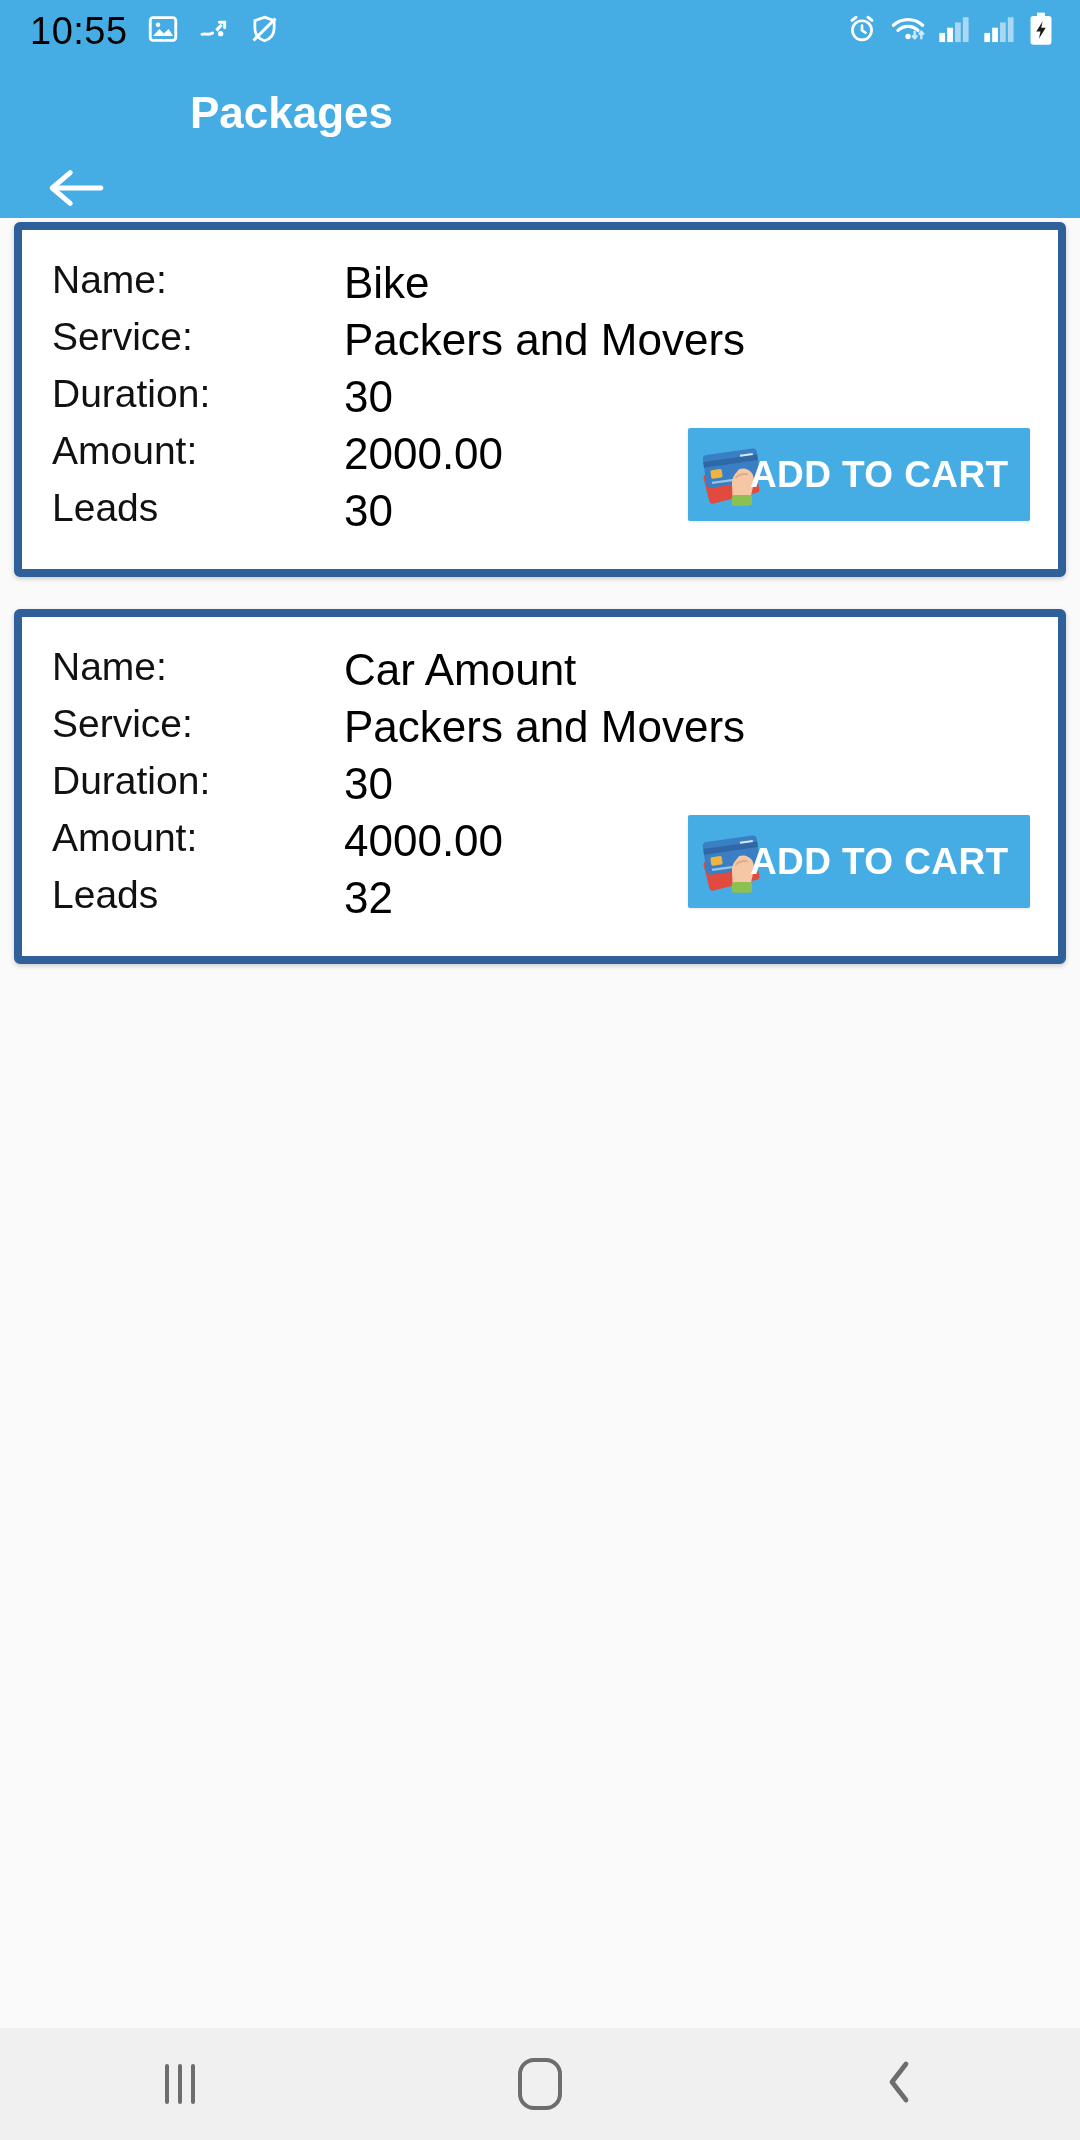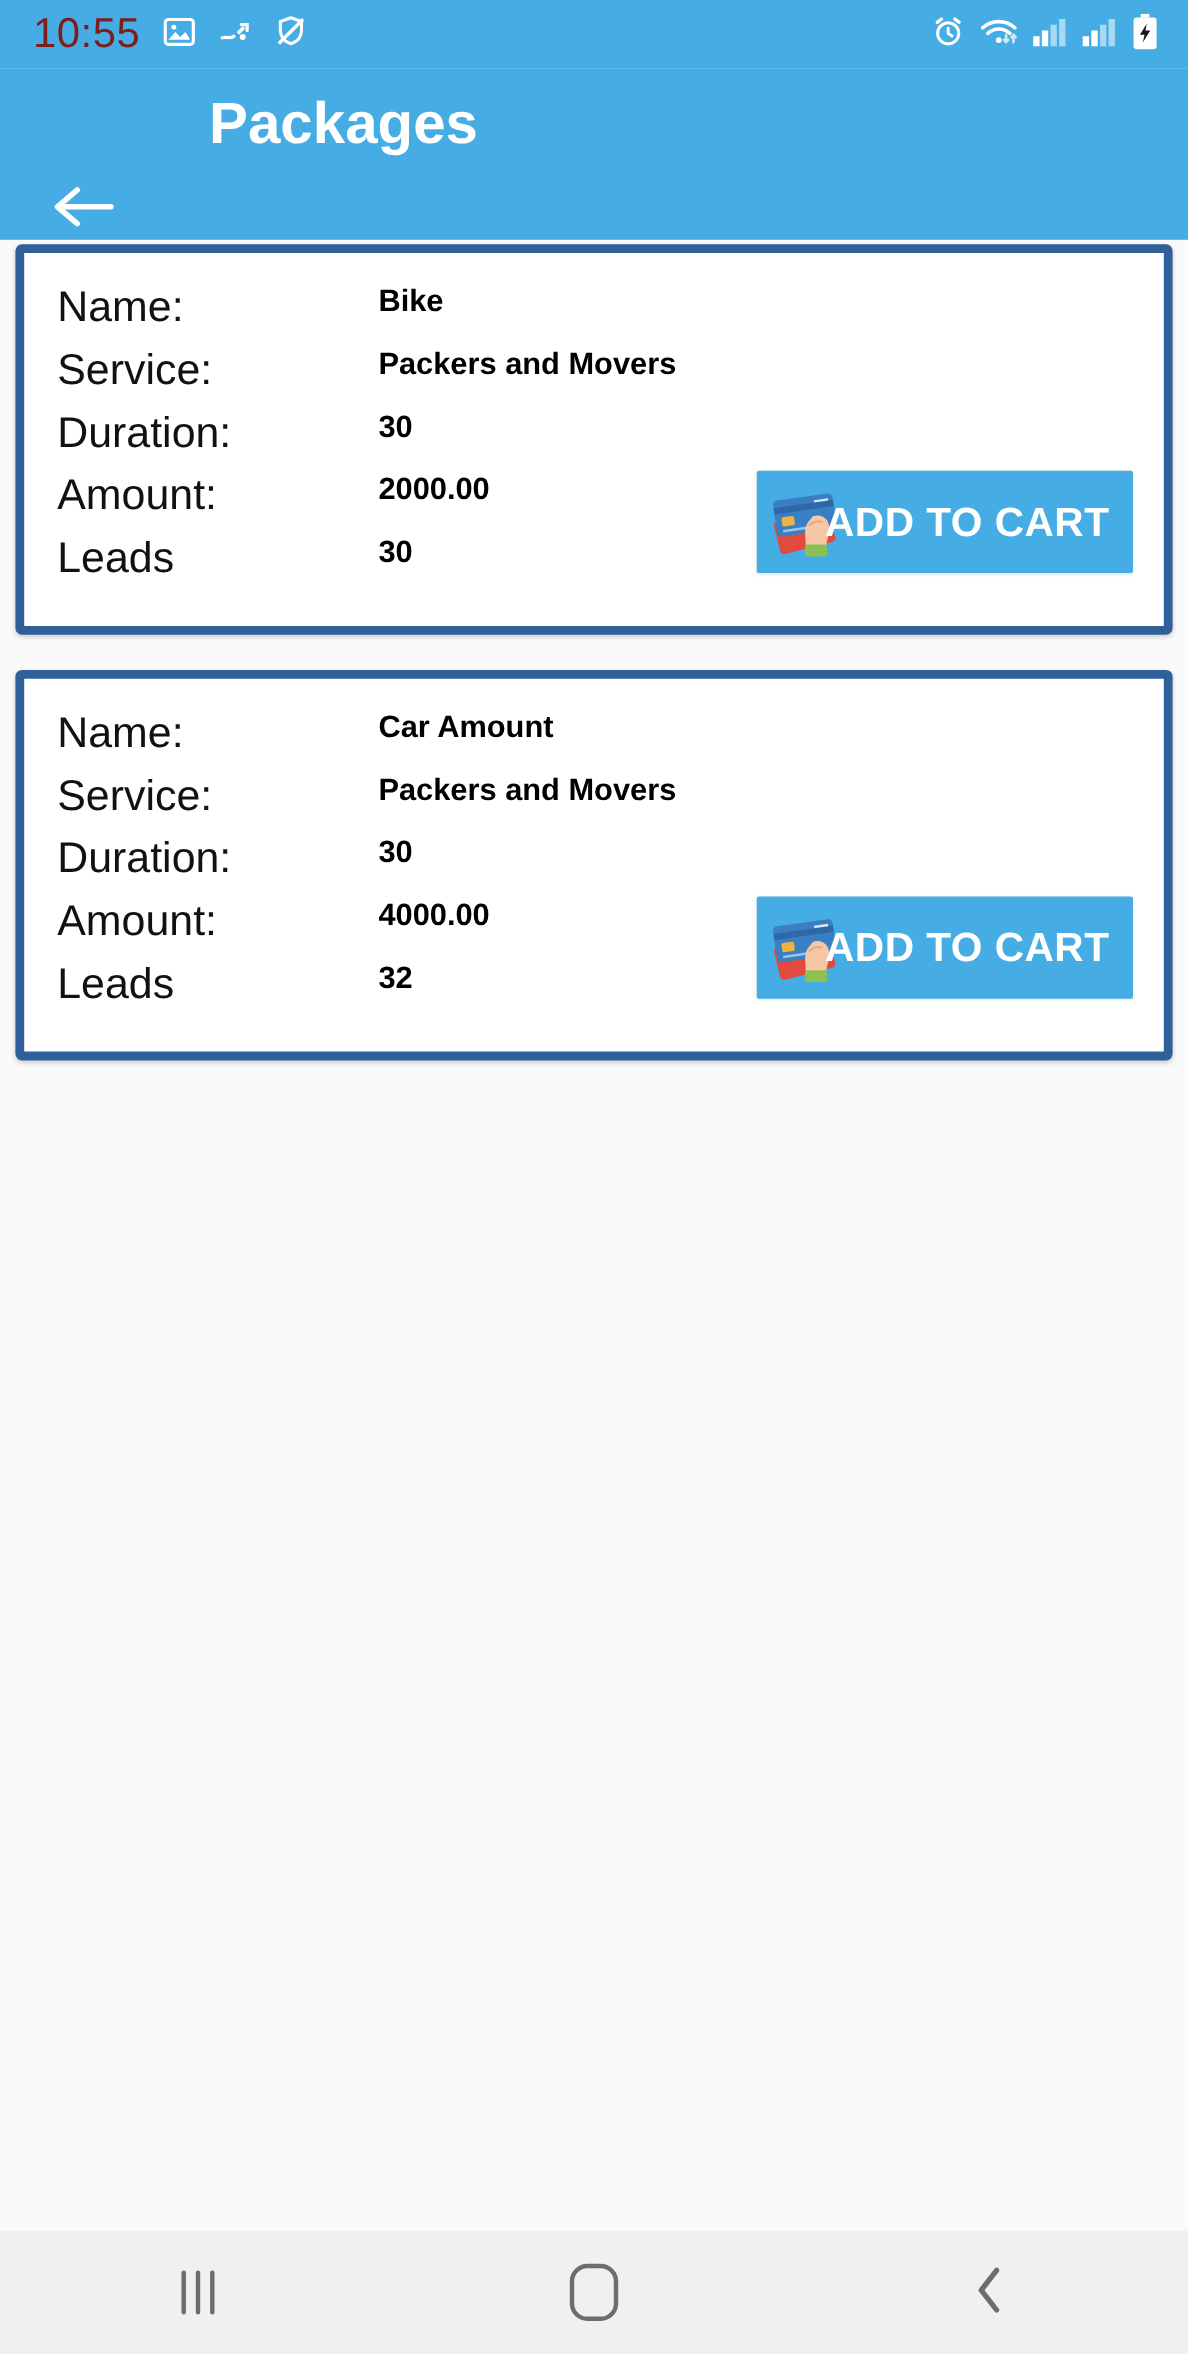--- a/index.html
+++ b/index.html
@@ -12,40 +12,40 @@
   .screen { position:relative; width:1080px; height:2140px; background:#fafafa; }
 
   
   .status-bar{
     position:absolute; top:0; left:0; width:1080px; height:62px;
     background:#45ADE4; display:flex; align-items:center;
     padding:0 26px 0 30px;
   }
   .status-left{ display:flex; align-items:center; gap:18px; }
   .status-time{
-    color:#7f1d1d; font-size:38px; letter-spacing:.5px;
+    color:#000000; font-size:38px; letter-spacing:.5px;
     font-family:"Liberation Sans", sans-serif;
   }
   .status-right{ margin-left:auto; display:flex; align-items:center; gap:11px; }
   .sicon{ display:block; }
 
   
   .header{
     position:absolute; top:62px; left:0; width:1080px; height:156px;
     background:#45ADE4;
   }
   .back-btn{
     position:absolute; left:38px; top:102px; width:76px; height:52px;
     display:flex; align-items:center; justify-content:center; cursor:pointer;
   }
   .header-titles{
     position:absolute; left:190px; top:22px; width:800px;
   }
   .header-title{
-    color:#ffffff; font-size:53px; font-weight:bold; line-height:58px;
+    color:#ffffff; font-size:44px; font-weight:bold; line-height:58px;
     white-space:nowrap;
   }
   .header-sub{
     color:#d7eefb; font-size:35px; line-height:52px; white-space:nowrap;
   }
 
   
   .list{ position:absolute; top:222px; left:0; width:1080px; }
   .card{
     position:relative;
@@ -61,21 +61,21 @@
   .row{
     display:flex; align-items:flex-start;
     height:57px;
   }
   .row-label{
     width:292px; flex:0 0 292px;
     font-size:39px; font-weight:normal; color:#111111;
     white-space:nowrap;
   }
   .row-value{
-    font-size:28px; font-weight:bold; color:#000000;
+    font-size:44px; font-weight:normal; color:#000000;
     white-space:nowrap;
   }
 
   
   .cart-btn{
     position:absolute; right:28px; bottom:48px;
     width:342px; height:93px;
     background:#45ADE4; border:none; border-radius:2px;
     display:flex; align-items:center; cursor:pointer;
     box-shadow:0 1px 3px rgba(0,0,0,.10);

